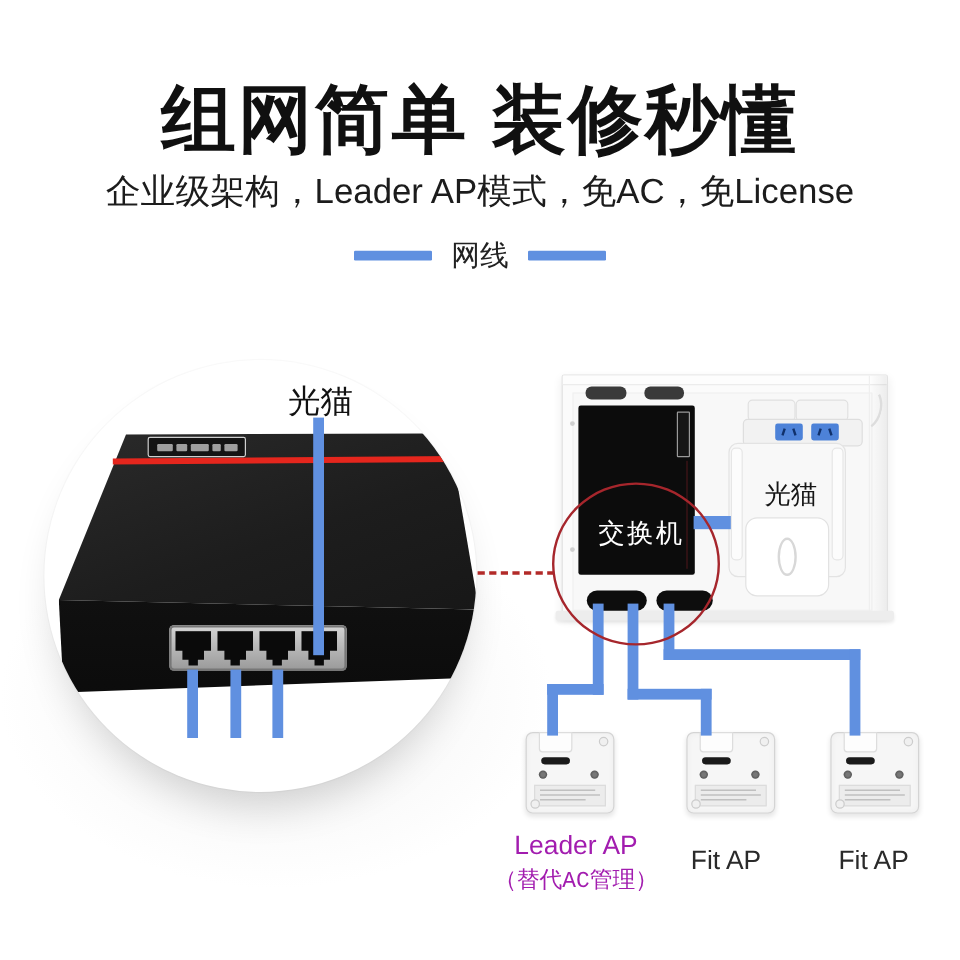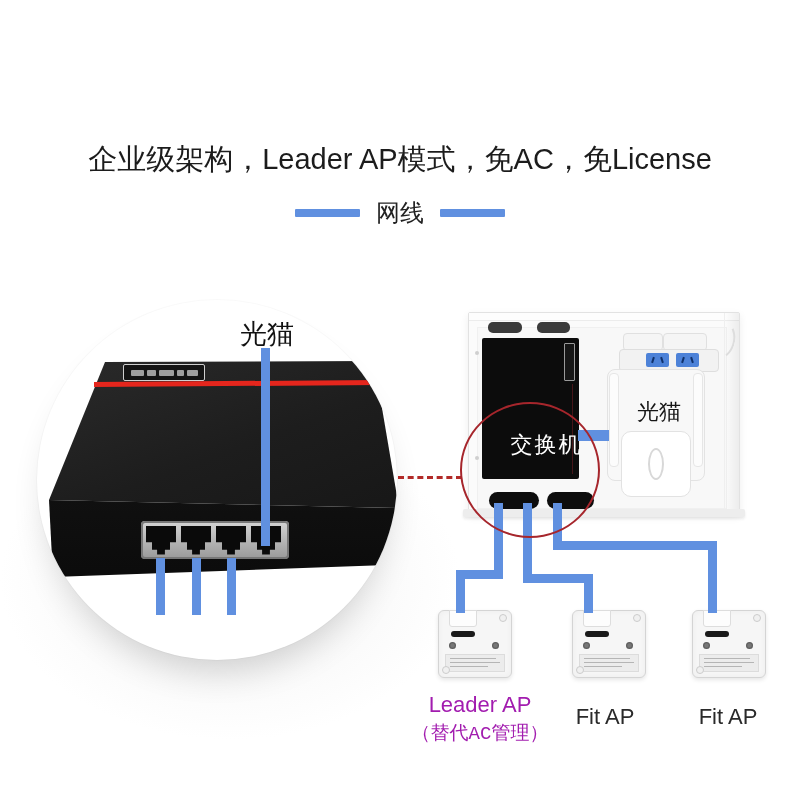--- a/index.html
+++ b/index.html
@@ -54,21 +54,21 @@
           border-radius:2px;z-index:2;box-shadow:0 3px 8px rgba(0,0,0,0.07);}
   .closet .rim{left:0;top:0;width:100%;height:7px;background:#fdfdfd;border-bottom:1px solid #ececec;}
   .closet .wall-r{right:0;top:0;bottom:0;width:14px;background:linear-gradient(90deg,rgba(0,0,0,0),rgba(0,0,0,0.06));border-left:1px solid #efefef;}
   .closet .inner{left:8px;top:14px;width:248px;height:180px;background:#f8f8f8;border:1px solid #f0f0f0;}
   .vent{background:#3a3a3a;border-radius:5px;height:11px;top:9px;}
   .vent.v1{left:19px;width:34px;} .vent.v2{left:68px;width:33px;}
   .screw{width:4px;height:4px;border-radius:50%;background:#cfcfcf;}
   .in-switch{left:13px;top:25px;width:97px;height:141px;background:#0c0c0c;border-radius:2px;z-index:3;}
   .in-switch .vplate{position:absolute;right:4px;top:5px;width:9px;height:36px;background:#161616;border:1px solid #9a9a9a;border-radius:1px;}
   .in-switch .vline{position:absolute;right:6px;top:46px;width:1px;height:90px;background:#46161a;}
-  .in-switch .txt{position:absolute;left:16px;top:92px;width:100%;text-align:center;color:#fff;font-size:22px;letter-spacing:2px;}
+  .in-switch .txt{position:absolute;left:4px;top:92px;width:100%;text-align:center;color:#fff;font-size:22px;letter-spacing:2px;}
   .c-link{left:109px;top:117px;width:37px;height:11px;background:#6090e0;z-index:4;}
   .pcap{top:20px;height:16px;background:#f5f5f5;border:1px solid #e0e0e0;border-radius:4px;z-index:3;}
   .pcap.p1{left:154px;width:38px;} .pcap.p2{left:194px;width:42px;}
   .pstrip{left:150px;top:36px;width:98px;height:21px;background:#f2f2f2;border:1px solid #dedede;border-radius:4px;z-index:3;}
   .socket{position:absolute;top:3px;width:23px;height:14px;background:#4d82d8;border-radius:2px;}
   .socket i{position:absolute;top:4px;width:2px;height:6px;background:#10316b;display:block;}
   .socket i.a{left:6px;transform:rotate(18deg);} .socket i.b{right:6px;transform:rotate(-18deg);}
   .socket.s1{left:26px;} .socket.s2{left:56px;}
   .modem{left:138px;top:56px;width:96px;height:110px;background:#f8f8f8;border:1px solid #e3e3e3;border-radius:8px;z-index:3;}
   .antenna{top:60px;width:8px;height:92px;background:#fcfcfc;border:1px solid #e6e6e6;border-radius:4px;z-index:4;}
@@ -104,20 +104,21 @@
   .lbl-leader{left:398px;top:692px;width:164px;text-align:center;color:#a21caf;z-index:4;}
   .lbl-leader .l1{font-size:22px;} .lbl-leader .l2{font-size:19px;margin-top:2px;font-family:Liberation Mono, monospace;}
   .lbl-fit{width:92px;text-align:center;font-size:22px;color:#2a2a2a;z-index:4;}
   .lbl-fit.f1{left:559px;top:704px;} .lbl-fit.f2{left:682px;top:704px;}
 </style>
 </head>
 <body>
 
 <div id="canvas">
 
+  <div class="abs title">组网简单 装修秒懂</div>
   <div class="abs legend">
     <span class="bar"></span>
     <span class="lbl">网线</span>
     <span class="bar"></span>
   </div>
   <div class="abs subtitle">企业级架构，Leader AP模式，免AC，免License</div>
 
   <div class="abs bg-glow"></div>
 
   <div class="abs circle">

